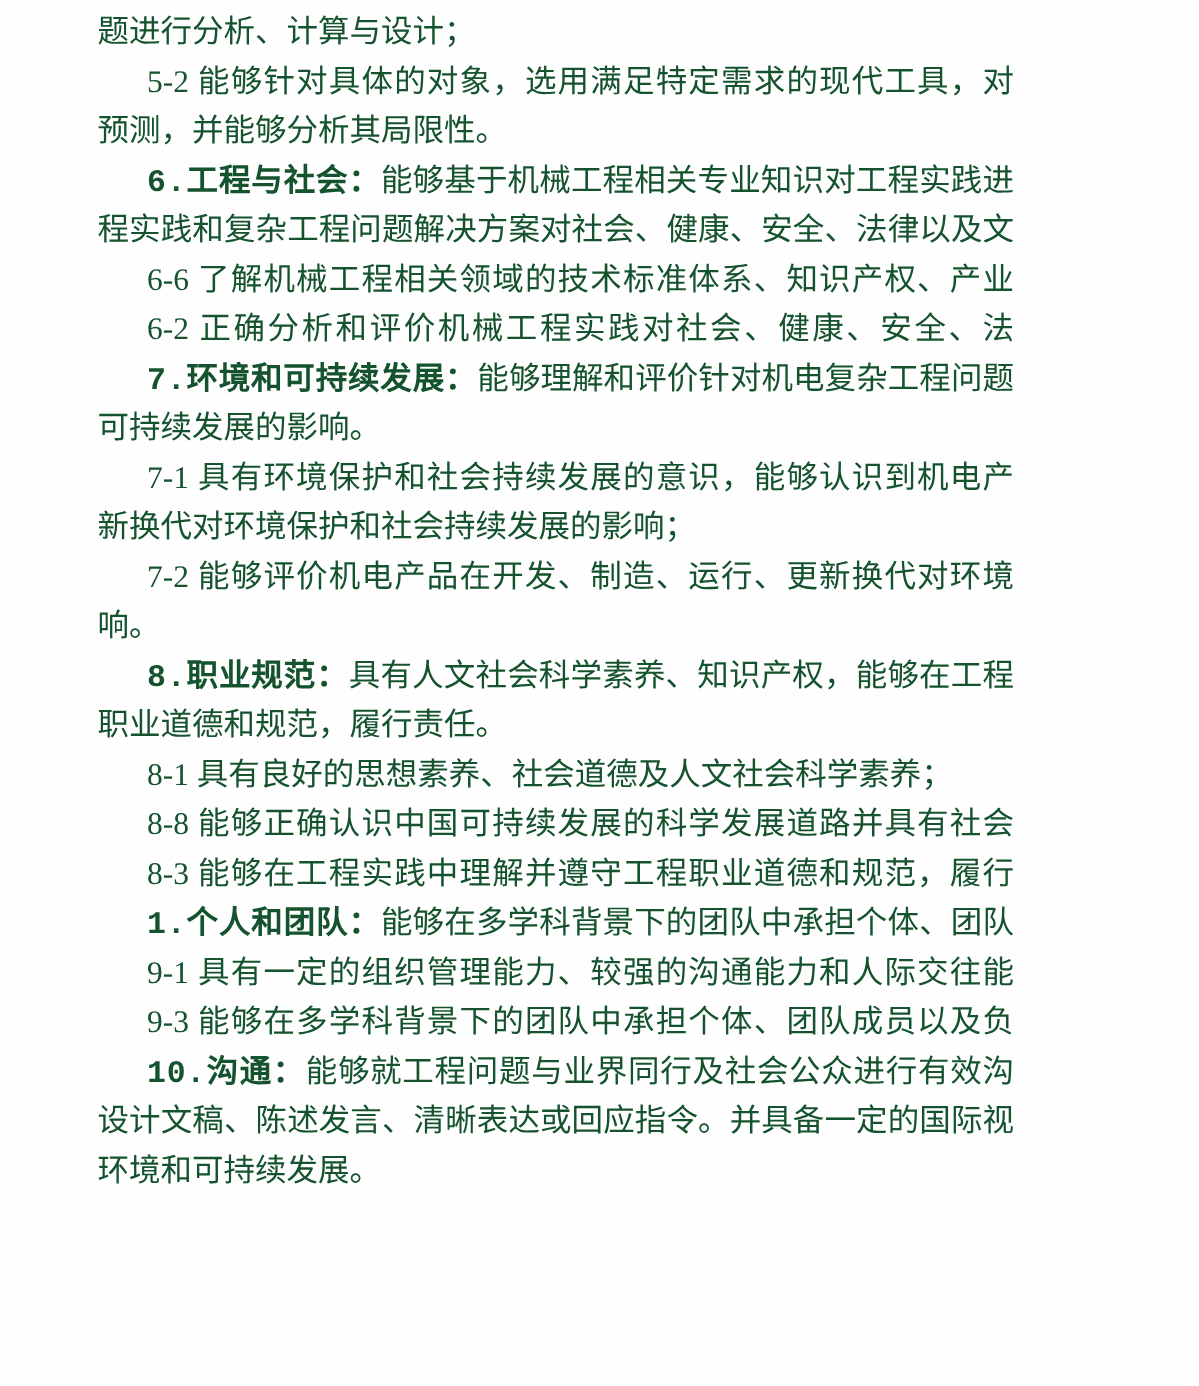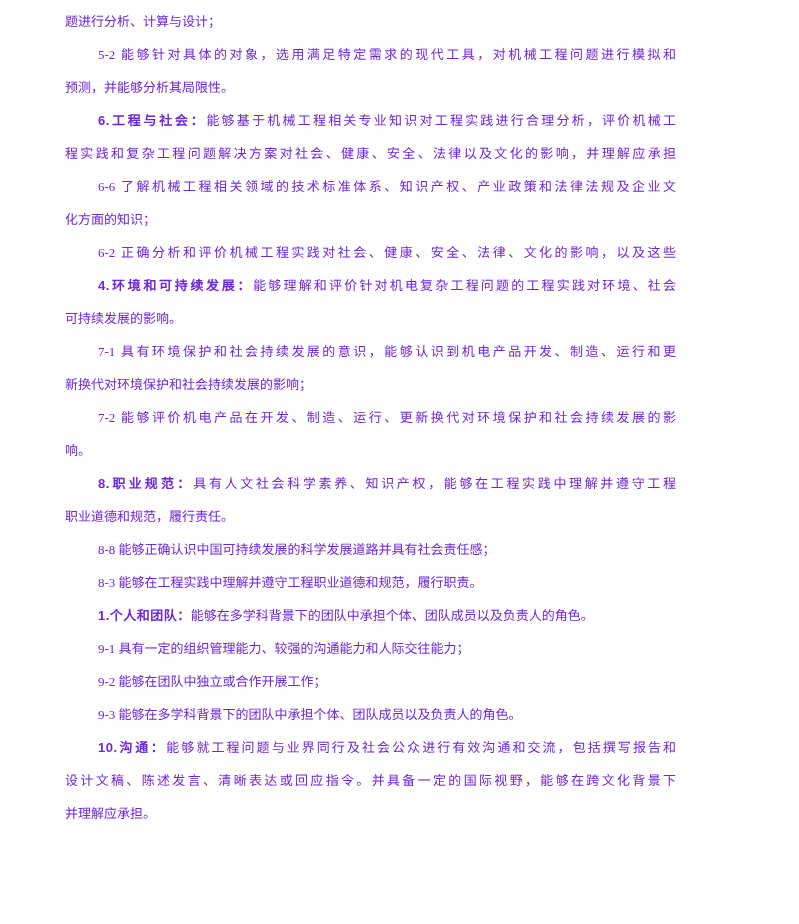--- a/index.html
+++ b/index.html
@@ -12,44 +12,44 @@
     overflow: hidden;
     background: #fefefe;
     box-sizing: border-box;
   }
   .page {
     width: 740px;
     height: 924px;
     box-sizing: border-box;
     padding: 5px 64px 0 65px;
     font-family: "Liberation Serif", "DejaVu Serif", serif;
-    font-size: 13px;
+    font-size: 21px;
     line-height: 33px;
-    color: #6d28d9;
+    color: #14532d;
   }
   .para {
     margin: 0;
     padding: 0;
   }
   .line {
     display: block;
     height: 33px;
     overflow: hidden;
     text-align: justify;
     text-align-last: left;
     white-space: normal;
   }
   .line.fill {
     text-align-last: justify;
   }
   .line.indent {
     text-indent: 33px;
   }
   .lead {
-    font-family: Liberation Sans, sans-serif;
+    font-family: Liberation Mono, monospace;
     font-weight: 700;
     letter-spacing: 0.5px;
   }
 </style>
 </head>
 <body style="background: rgb(254, 254, 254);">
 
 <div class="page">
   <div id="document-body">
       <p class="para">
@@ -58,58 +58,57 @@
       <p class="para">
         <span class="line indent fill"><span>5-2 能够针对具体的对象，选用满足特定需求的现代工具，对机械工程问题进行模拟和</span></span>
         <span class="line"><span>预测，并能够分析其局限性。</span></span>
       </p>
       <p class="para">
         <span class="line indent fill"><b class="lead">6.工程与社会：</b><span>能够基于机械工程相关专业知识对工程实践进行合理分析，评价机械工</span></span>
         <span class="line fill"><span>程实践和复杂工程问题解决方案对社会、健康、安全、法律以及文化的影响，并理解应承担</span></span>
       </p>
       <p class="para">
         <span class="line indent fill"><span>6-6 了解机械工程相关领域的技术标准体系、知识产权、产业政策和法律法规及企业文</span></span>
-        <span class="line"><span>化方面的知识；</span></span>
       </p>
       <p class="para">
         <span class="line indent fill"><span>6-2 正确分析和评价机械工程实践对社会、健康、安全、法律、文化的影响，以及这些</span></span>
       </p>
       <p class="para">
-        <span class="line indent fill"><b class="lead">4.环境和可持续发展：</b><span>能够理解和评价针对机电复杂工程问题的工程实践对环境、社会</span></span>
+        <span class="line indent fill"><b class="lead">7.环境和可持续发展：</b><span>能够理解和评价针对机电复杂工程问题的工程实践对环境、社会</span></span>
         <span class="line"><span>可持续发展的影响。</span></span>
       </p>
       <p class="para">
         <span class="line indent fill"><span>7-1 具有环境保护和社会持续发展的意识，能够认识到机电产品开发、制造、运行和更</span></span>
         <span class="line"><span>新换代对环境保护和社会持续发展的影响；</span></span>
       </p>
       <p class="para">
         <span class="line indent fill"><span>7-2 能够评价机电产品在开发、制造、运行、更新换代对环境保护和社会持续发展的影</span></span>
         <span class="line"><span>响。</span></span>
       </p>
       <p class="para">
         <span class="line indent fill"><b class="lead">8.职业规范：</b><span>具有人文社会科学素养、知识产权，能够在工程实践中理解并遵守工程</span></span>
         <span class="line"><span>职业道德和规范，履行责任。</span></span>
       </p>
       <p class="para">
+        <span class="line indent"><span>8-1 具有良好的思想素养、社会道德及人文社会科学素养；</span></span>
+      </p>
+      <p class="para">
         <span class="line indent"><span>8-8 能够正确认识中国可持续发展的科学发展道路并具有社会责任感；</span></span>
       </p>
       <p class="para">
         <span class="line indent"><span>8-3 能够在工程实践中理解并遵守工程职业道德和规范，履行职责。</span></span>
       </p>
       <p class="para">
         <span class="line indent"><b class="lead">1.个人和团队：</b><span>能够在多学科背景下的团队中承担个体、团队成员以及负责人的角色。</span></span>
       </p>
       <p class="para">
         <span class="line indent"><span>9-1 具有一定的组织管理能力、较强的沟通能力和人际交往能力；</span></span>
       </p>
       <p class="para">
-        <span class="line indent"><span>9-2 能够在团队中独立或合作开展工作；</span></span>
-      </p>
-      <p class="para">
         <span class="line indent"><span>9-3 能够在多学科背景下的团队中承担个体、团队成员以及负责人的角色。</span></span>
       </p>
       <p class="para">
         <span class="line indent fill"><b class="lead">10.沟通：</b><span>能够就工程问题与业界同行及社会公众进行有效沟通和交流，包括撰写报告和</span></span>
         <span class="line fill"><span>设计文稿、陈述发言、清晰表达或回应指令。并具备一定的国际视野，能够在跨文化背景下</span></span>
-        <span class="line"><span>并理解应承担。</span></span>
+        <span class="line"><span>环境和可持续发展。</span></span>
       </p>
     </div>
 </div>
 
 </body></html>

